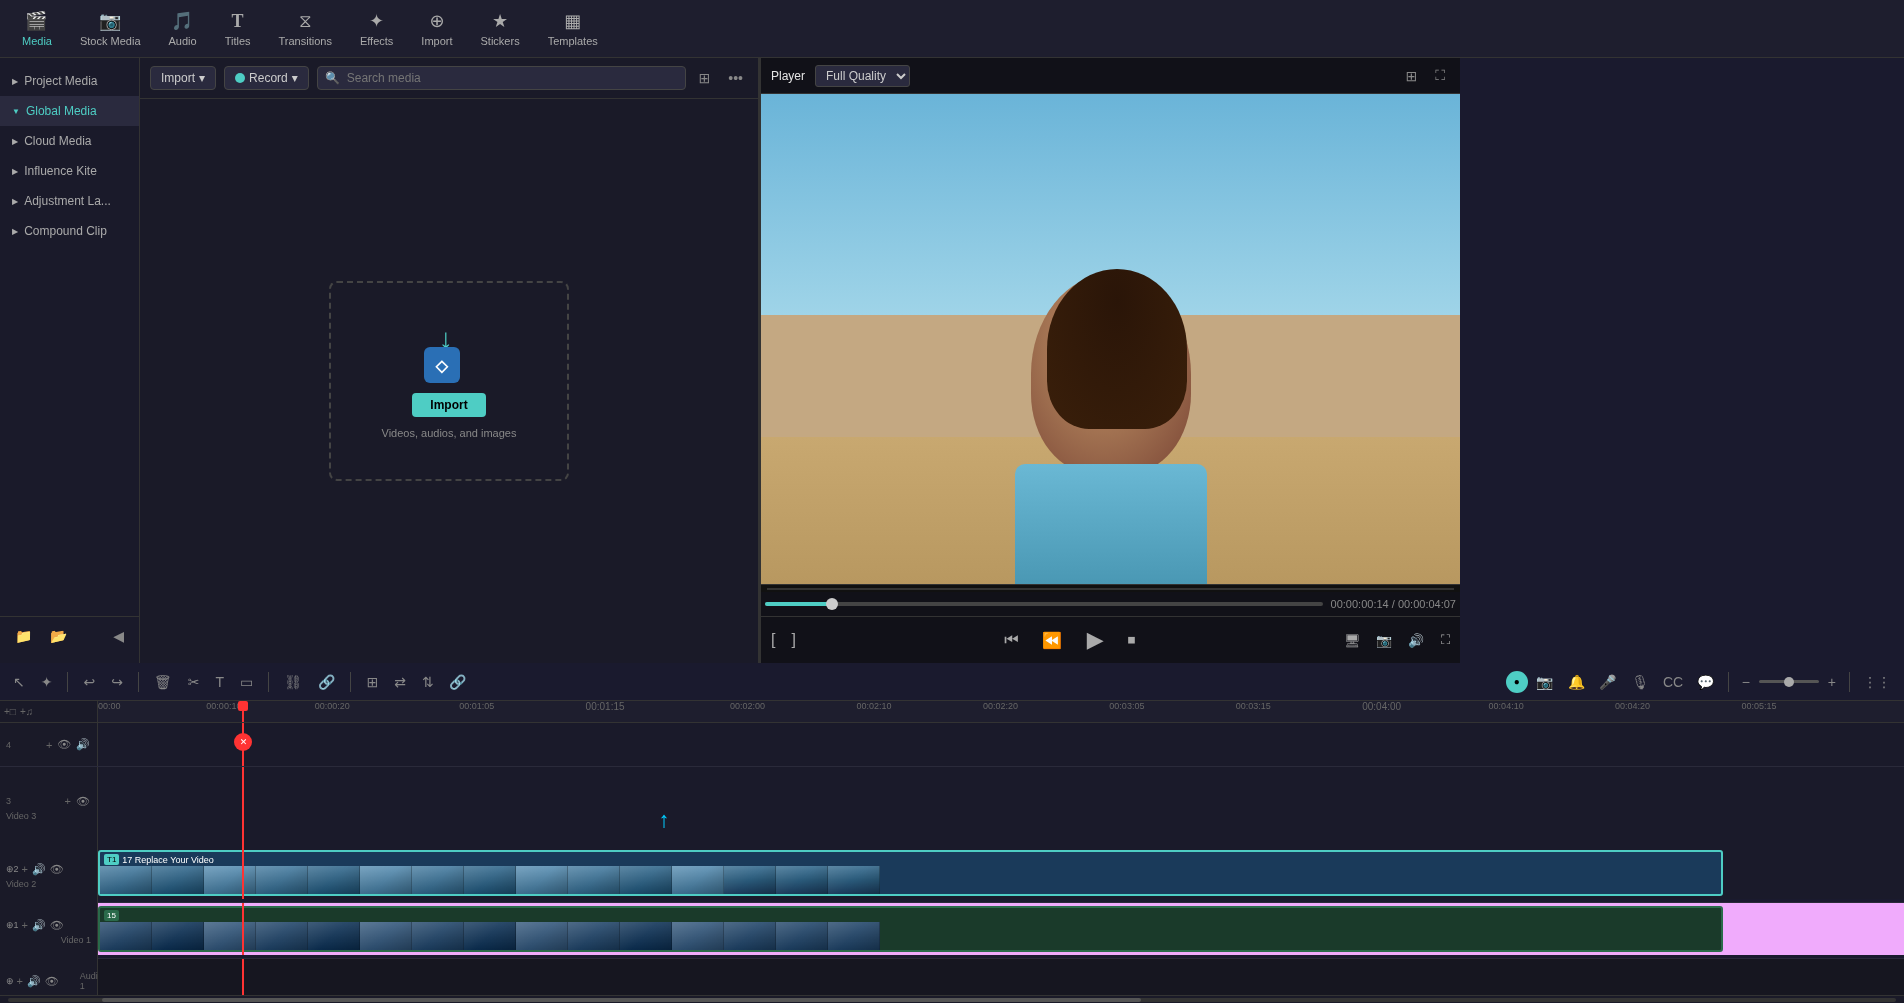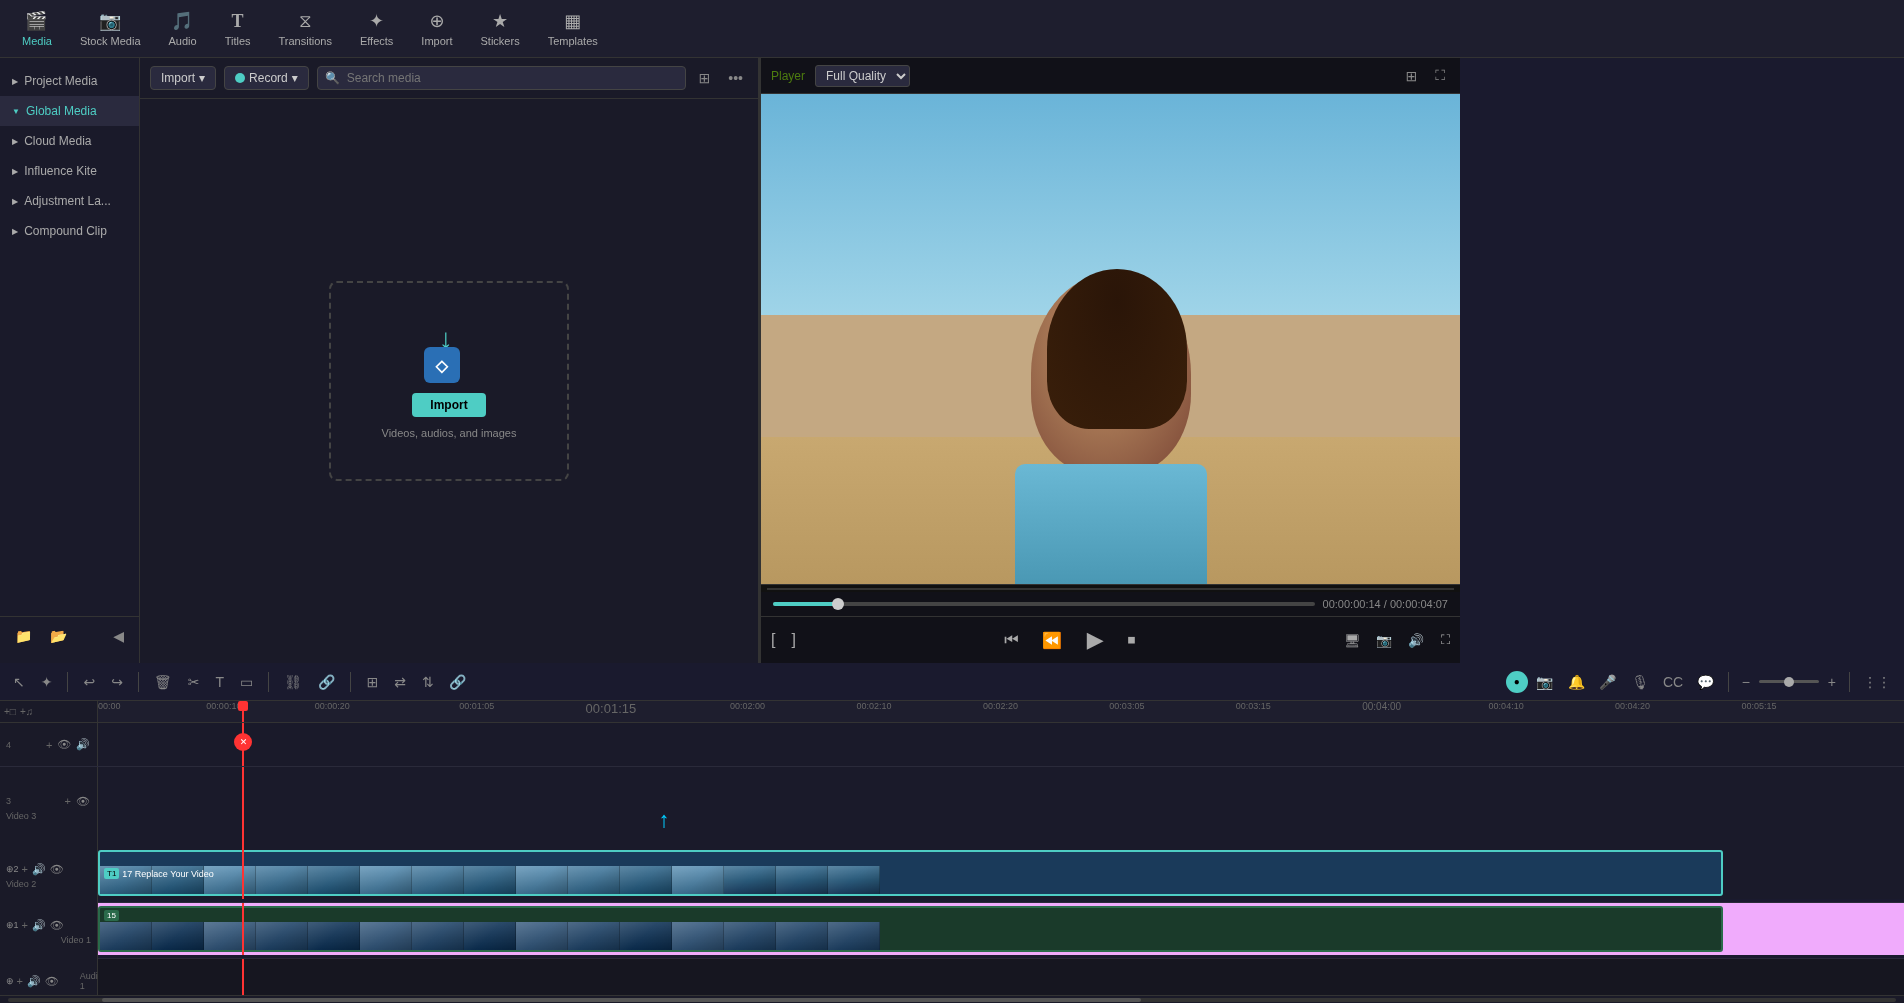--- a/index.html
+++ b/index.html
@@ -170,21 +170,21 @@
       border-left: 1px solid #333;
     }
     .player-header {
       display: flex;
       align-items: center;
       padding: 4px 10px;
       border-bottom: 1px solid #333;
       gap: 10px;
       height: 36px;
     }
-    .player-label { color: #4d7c0f; font-size: 12px; }
+    .player-label { color: #e5e5e5; font-size: 12px; }
     .quality-select {
       background: #2a2a3e;
       border: 1px solid #444;
       color: #ccc;
       padding: 2px 6px;
       border-radius: 3px;
       font-size: 12px;
     }
     .player-actions-right {
       margin-left: auto;
@@ -192,21 +192,21 @@
       gap: 8px;
       align-items: center;
     }
     .player-video {
       flex: 1;
       background: #000;
       overflow: hidden;
       position: relative;
     }
     .player-progress {
-      padding: 6px 12px;
+      padding: 6px 4px;
       display: flex;
       align-items: center;
       gap: 8px;
     }
     .progress-bar {
       flex: 1;
       height: 4px;
       background: #444;
       border-radius: 2px;
       position: relative;
@@ -671,21 +671,21 @@
           <button class="small-btn" title="Add audio track">+♫</button>
         </div>
       </div>
       <div class="tl-ruler">
         <div style="position:relative; width:100%; height:100%;">
 
           <span style="position:absolute; left:0; font-size:9px; color:#666;">00:00</span>
           <span style="position:absolute; left:6%; font-size:9px; color:#666;">00:00:10</span>
           <span style="position:absolute; left:12%; font-size:9px; color:#666;">00:00:20</span>
           <span style="position:absolute; left:20%; font-size:9px; color:#666;">00:01:05</span>
-          <span style="position:absolute; left:27%; font-size:13px; color:#666;">00:01:15</span>
+          <span style="position:absolute; left:27%; font-size:10px; color:#666;">00:01:15</span>
           <span style="position:absolute; left:35%; font-size:9px; color:#666;">00:02:00</span>
           <span style="position:absolute; left:42%; font-size:9px; color:#666;">00:02:10</span>
           <span style="position:absolute; left:49%; font-size:9px; color:#666;">00:02:20</span>
           <span style="position:absolute; left:56%; font-size:9px; color:#666;">00:03:05</span>
           <span style="position:absolute; left:63%; font-size:9px; color:#666;">00:03:15</span>
           <span style="position:absolute; left:70%; font-size:10px; color:#666;">00:04:00</span>
           <span style="position:absolute; left:77%; font-size:9px; color:#666;">00:04:10</span>
           <span style="position:absolute; left:84%; font-size:9px; color:#666;">00:04:20</span>
           <span style="position:absolute; left:91%; font-size:9px; color:#666;">00:05:15</span>
 
@@ -749,21 +749,21 @@
               <button class="track-icon-btn">🔊</button>
               <button class="track-icon-btn eye-btn">👁</button>
             </div>
             <span style="font-size:9px; color:#666;">Video 2</span>
           </div>
         </div>
         <div class="tl-track-content" style="height:52px; background:#1a1a2a; position:relative;">
 
           <div style="position:absolute; left:0%; top:3px; width:90%; height:46px; border:2px solid #4ecdc4; border-radius:3px; overflow:hidden; background:#1a3a5a; display:flex;">
 
-            <div style="position:absolute; top:16px; left:4px; color:#fff; font-size:9px; z-index:5; display:flex; align-items:center; gap:3px;">
+            <div style="position:absolute; top:2px; left:4px; color:#fff; font-size:9px; z-index:5; display:flex; align-items:center; gap:3px;">
               <span style="background:#4ecdc4; color:#000; font-size:8px; padding:1px 3px; border-radius:2px;">T1</span>
               <span>17 Replace Your Video</span>
             </div>
 
             <div class="thumb-grid" style="padding-top:14px;">
               <div class="thumb-cell" style="background:linear-gradient(180deg,#5a8aaa,#2a5a7a);"></div>
               <div class="thumb-cell" style="background:linear-gradient(180deg,#4a7a9a,#1a4a6a);"></div>
               <div class="thumb-cell" style="background:linear-gradient(180deg,#6a9aba,#3a6a8a);"></div>
               <div class="thumb-cell" style="background:linear-gradient(180deg,#5a8aaa,#2a5a7a);"></div>
               <div class="thumb-cell" style="background:linear-gradient(180deg,#4a7a9a,#1a4a6a);"></div>

